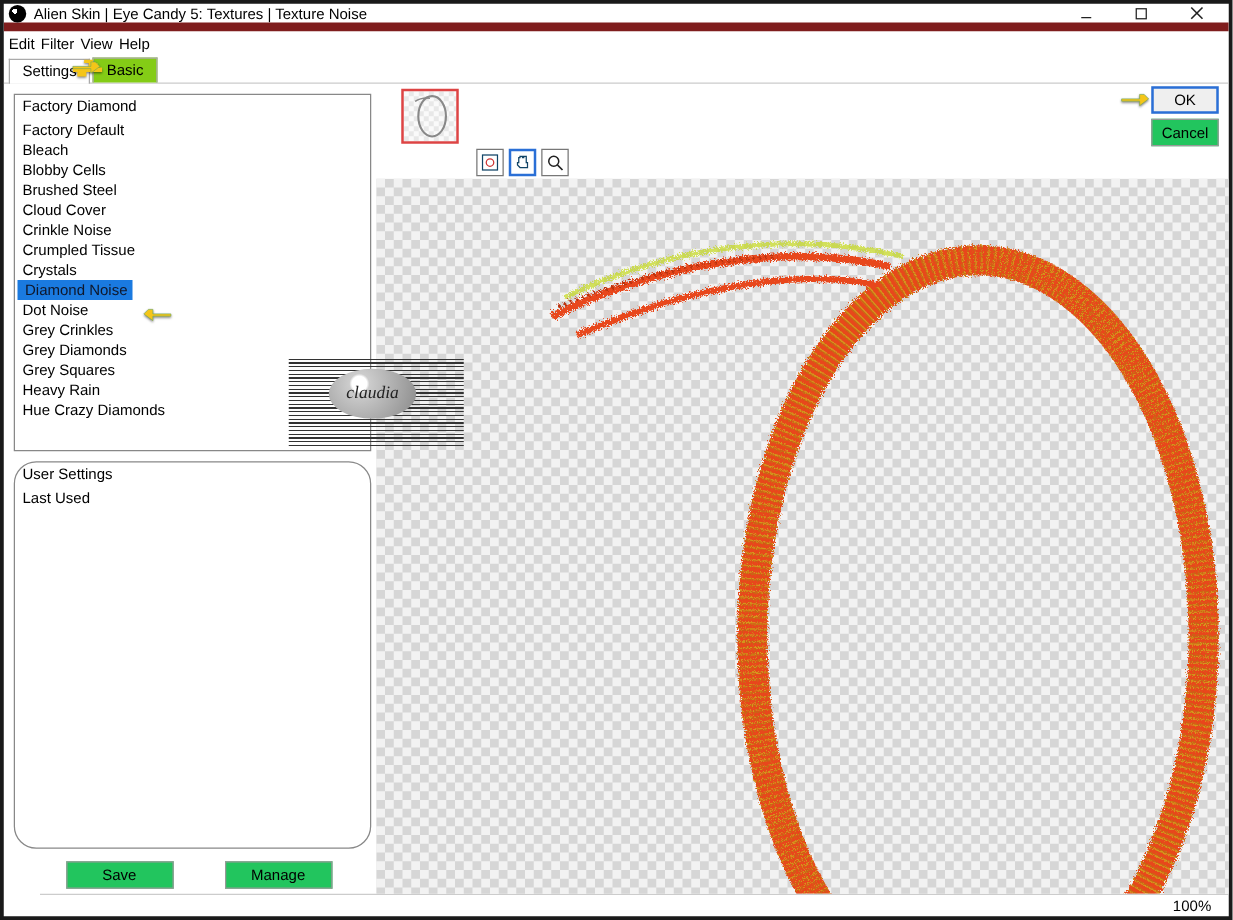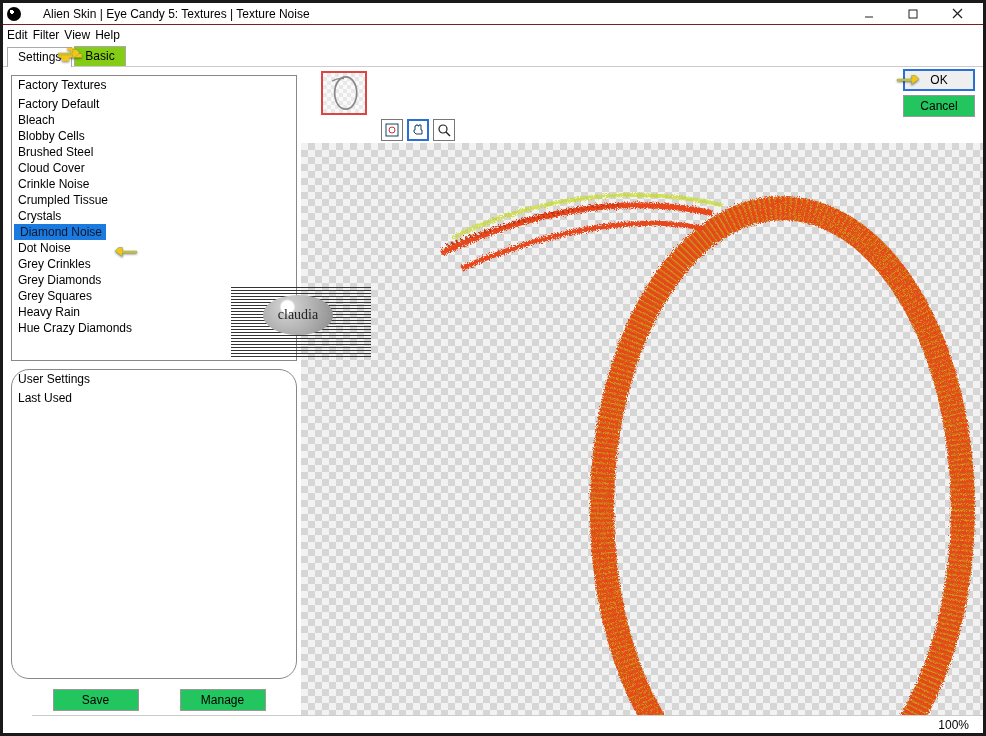--- a/index.html
+++ b/index.html
@@ -1,19 +1,19 @@
 <!DOCTYPE html>
 <html><head>
 <meta charset="utf-8">
 <style>
 * { box-sizing: border-box; margin: 0; padding: 0; font-family: "Segoe UI", Tahoma, sans-serif; font-size: 12px; }
 body { background: #fff; width: 986px; height: 736px; overflow: hidden; border: 3px solid #1a1a1a; position: relative; }
 
 
-.titlebar { height: 22px; display: flex; align-items: center; padding: 0 4px; border-bottom: 1px solid #7f1d1d; gap: 16px; }
+.titlebar { height: 22px; display: flex; align-items: center; padding: 0 4px; border-bottom: 7px solid #7f1d1d; }
 .titlebar .app-icon { width: 14px; height: 14px; border-radius: 50%; background: radial-gradient(circle at 35% 35%, #fff 0 2px, #000 2px 100%); margin-right: 6px; }
 .titlebar .title { flex: 1; font-size: 12px; }
 .titlebar .win-controls { display: flex; }
 .titlebar .win-btn { width: 44px; height: 20px; display: flex; align-items: center; justify-content: center; cursor: pointer; }
 
 
 .menubar { height: 20px; display: flex; align-items: center; padding-left: 4px; gap: 5px; }
 .menubar span { cursor: pointer; }
 
 
@@ -46,30 +46,30 @@
 .thumb { position: absolute; left: 20px; top: 4px; width: 46px; height: 44px; border: 2px solid #d44; background: repeating-conic-gradient(#e8e8e8 0 25%, #fafafa 0 50%) 0 0/8px 8px; display:flex; align-items:center; justify-content:center; }
 .thumb svg { width: 34px; height: 38px; }
 
 
 .tool-row { position: absolute; left: 80px; top: 52px; display: flex; gap: 4px; }
 .tool-btn { width: 22px; height: 22px; border: 1px solid #777; background: #fff; display: flex; align-items: center; justify-content: center; cursor: pointer; }
 .tool-btn.active { border: 2px solid #2a6fd6; }
 
 
 .right-btns { position: absolute; right: 8px; top: 2px; display: flex; flex-direction: column; gap: 4px; }
-.right-btns .btn { width: 72px; }
+.right-btns .btn { width: 54px; }
 .right-btns .btn.ok { border: 2px solid #2a6fd6; background:#efefef; }
 
 
 .canvas { position: absolute; left: 0; top: 76px; right: 0; bottom: 0; background: repeating-conic-gradient(#d6d6d6 0 25%, #f2f2f2 0 50%) 0 0/14px 14px; overflow: hidden; }
 
 
 .watermark { position: absolute; left: -70px; top: 220px; width: 140px; height: 70px; z-index: 30; }
 .watermark .lines { position:absolute; inset:0; background: repeating-linear-gradient(#333 0 1px, transparent 1px 3px); }
-.watermark .ball { position:absolute; left:32px; top:8px; width:70px; height:40px; border-radius:50%; background: radial-gradient(circle at 35% 30%, #fff 0 6px, #ccc 8px, #888 100%); display:flex; align-items:center; justify-content:center; font-family: Georgia, serif; font-size:14px; color:#222;}
+.watermark .ball { position:absolute; left:32px; top:8px; width:70px; height:40px; border-radius:50%; background: radial-gradient(circle at 35% 30%, #fff 0 6px, #ccc 8px, #888 100%); display:flex; align-items:center; justify-content:center; font-style:italic; font-family: Georgia, serif; font-size:14px; color:#222;}
 
 
 .statusbar { height: 18px; border-top: 1px solid #ccc; display:flex; justify-content:flex-end; align-items:center; padding-right:14px; font-size:11px;margin-left:29px; }
 
 
 .noise-stroke { filter: url(#roughen); }
 </style>
 </head>
 <body>
 
@@ -113,21 +113,21 @@
 <div class="tabs-row">
   <div class="tab active">Settings</div>
   <div class="tab">Basic</div>
 </div>
 
 <div class="main">
 
   <div class="left-panel">
 
     <div class="listbox factory">
-      <div class="list-header">Factory Textures</div>
+      <div class="list-header">Factory Diamond</div>
       <div id="factory-items"><div class="list-item">Factory Default</div><div class="list-item">Bleach</div><div class="list-item">Blobby Cells</div><div class="list-item">Brushed Steel</div><div class="list-item">Cloud Cover</div><div class="list-item">Crinkle Noise</div><div class="list-item">Crumpled Tissue</div><div class="list-item">Crystals</div><div class="list-item selected">Diamond Noise</div><div class="list-item">Dot Noise</div><div class="list-item">Grey Crinkles</div><div class="list-item">Grey Diamonds</div><div class="list-item">Grey Squares</div><div class="list-item">Heavy Rain</div><div class="list-item">Hue Crazy Diamonds</div></div>
     </div>
 
     <div class="listbox user">
       <div class="list-header">User Settings</div>
       <div id="user-items">
           <div class="list-item">Last Used</div>
         </div>
     </div>
 

